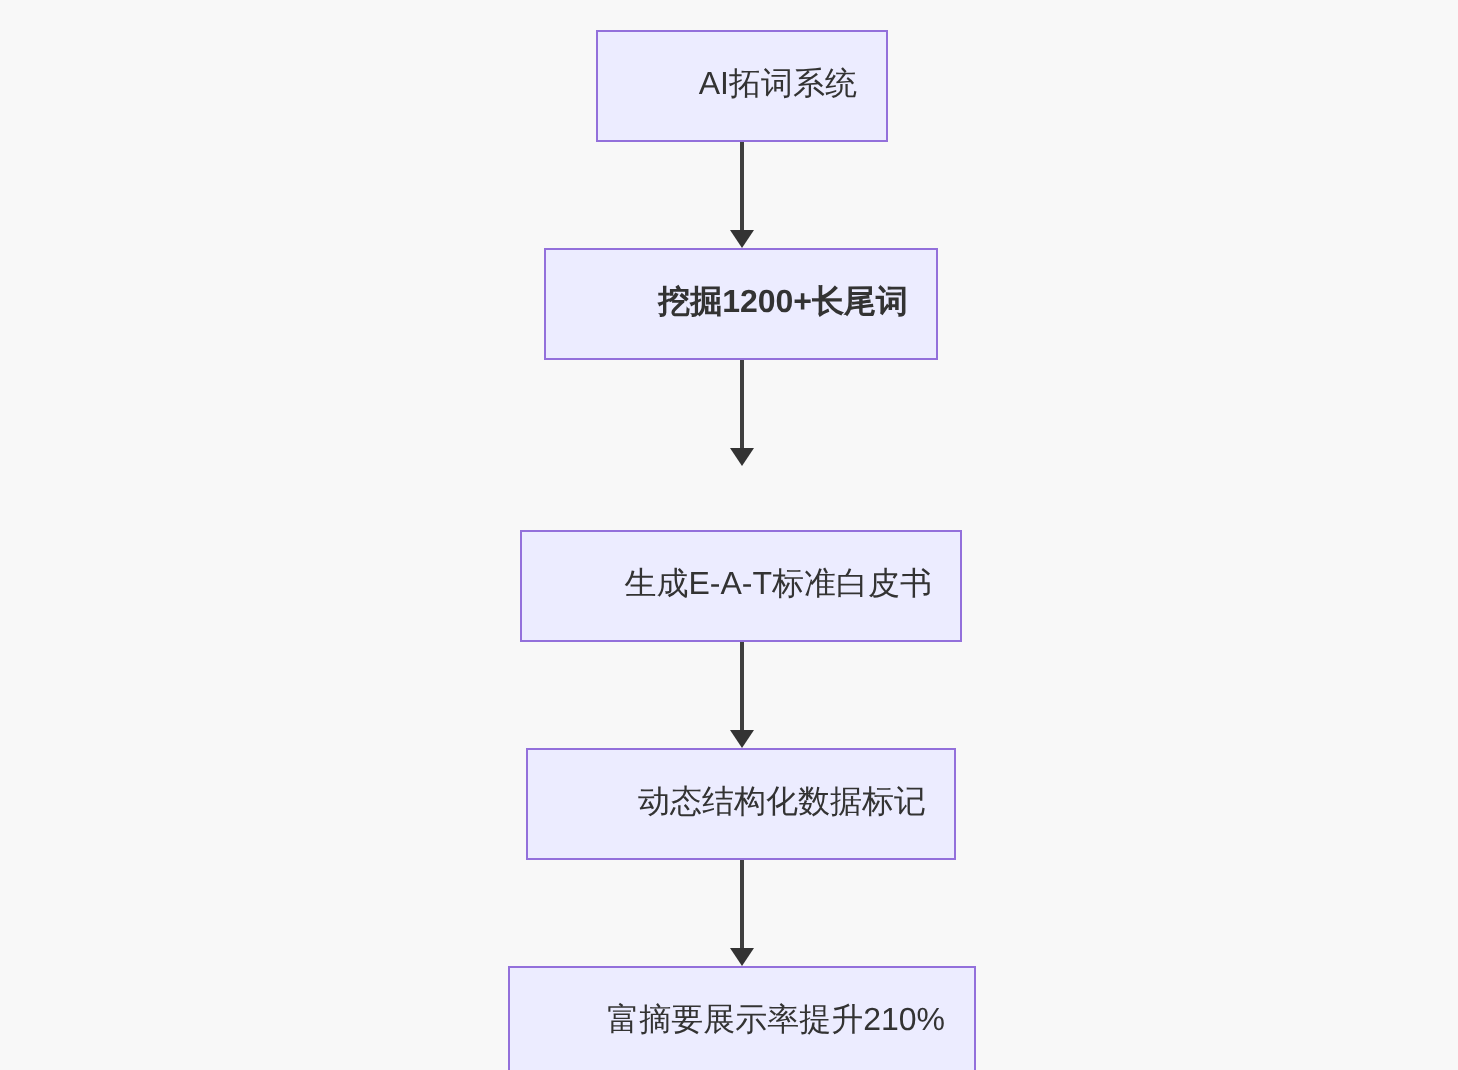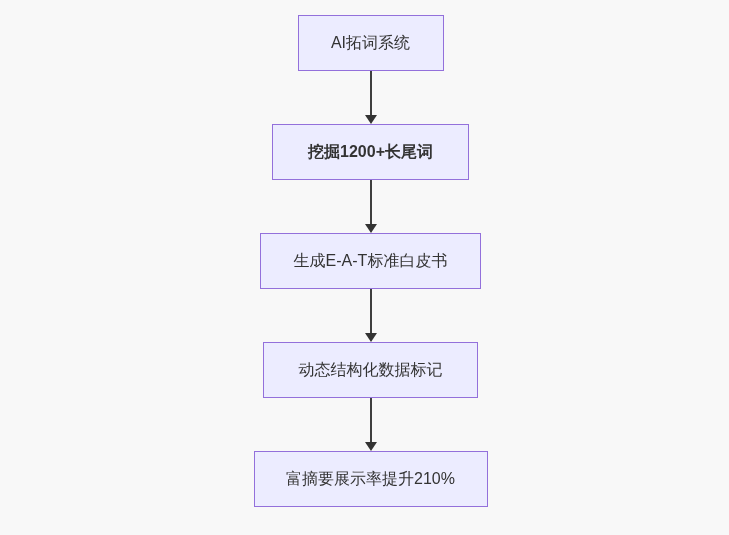--- a/index.html
+++ b/index.html
@@ -12,33 +12,33 @@
   .canvas{
     position:relative;
     width:729px;height:535px;
     display:flex;flex-direction:column;align-items:center;
     padding-top:15px;box-sizing:border-box;
     transform:translateX(6px);
   }
   .node{
     box-sizing:border-box;
     height:56px;
-    display:flex;align-items:center;justify-content:center;
+    display:flex;align-items:center;justify-content:flex-end;
     background:#ECECFF;
     border:1px solid #9370DB;
     color:#333333;
     font-size:16px;
     line-height:1;
     padding:0 14px;
     white-space:nowrap;
     flex:0 0 auto;
   }
   .node.n0{min-width:146px;}
   .node.n1{min-width:197px;font-weight:bold;}
-  .node.n2{min-width:221px;}
+  .node.n2{min-width:221px;margin-top:32px;}
   .node.n3{min-width:215px;}
   .node.n4{min-width:234px;}
   .edge{
     height:53px;
     flex:0 0 auto;
     display:flex;flex-direction:column;align-items:center;
   }
   .edge .line{
     width:2px;flex:1;
     background:#3f3f3f;

